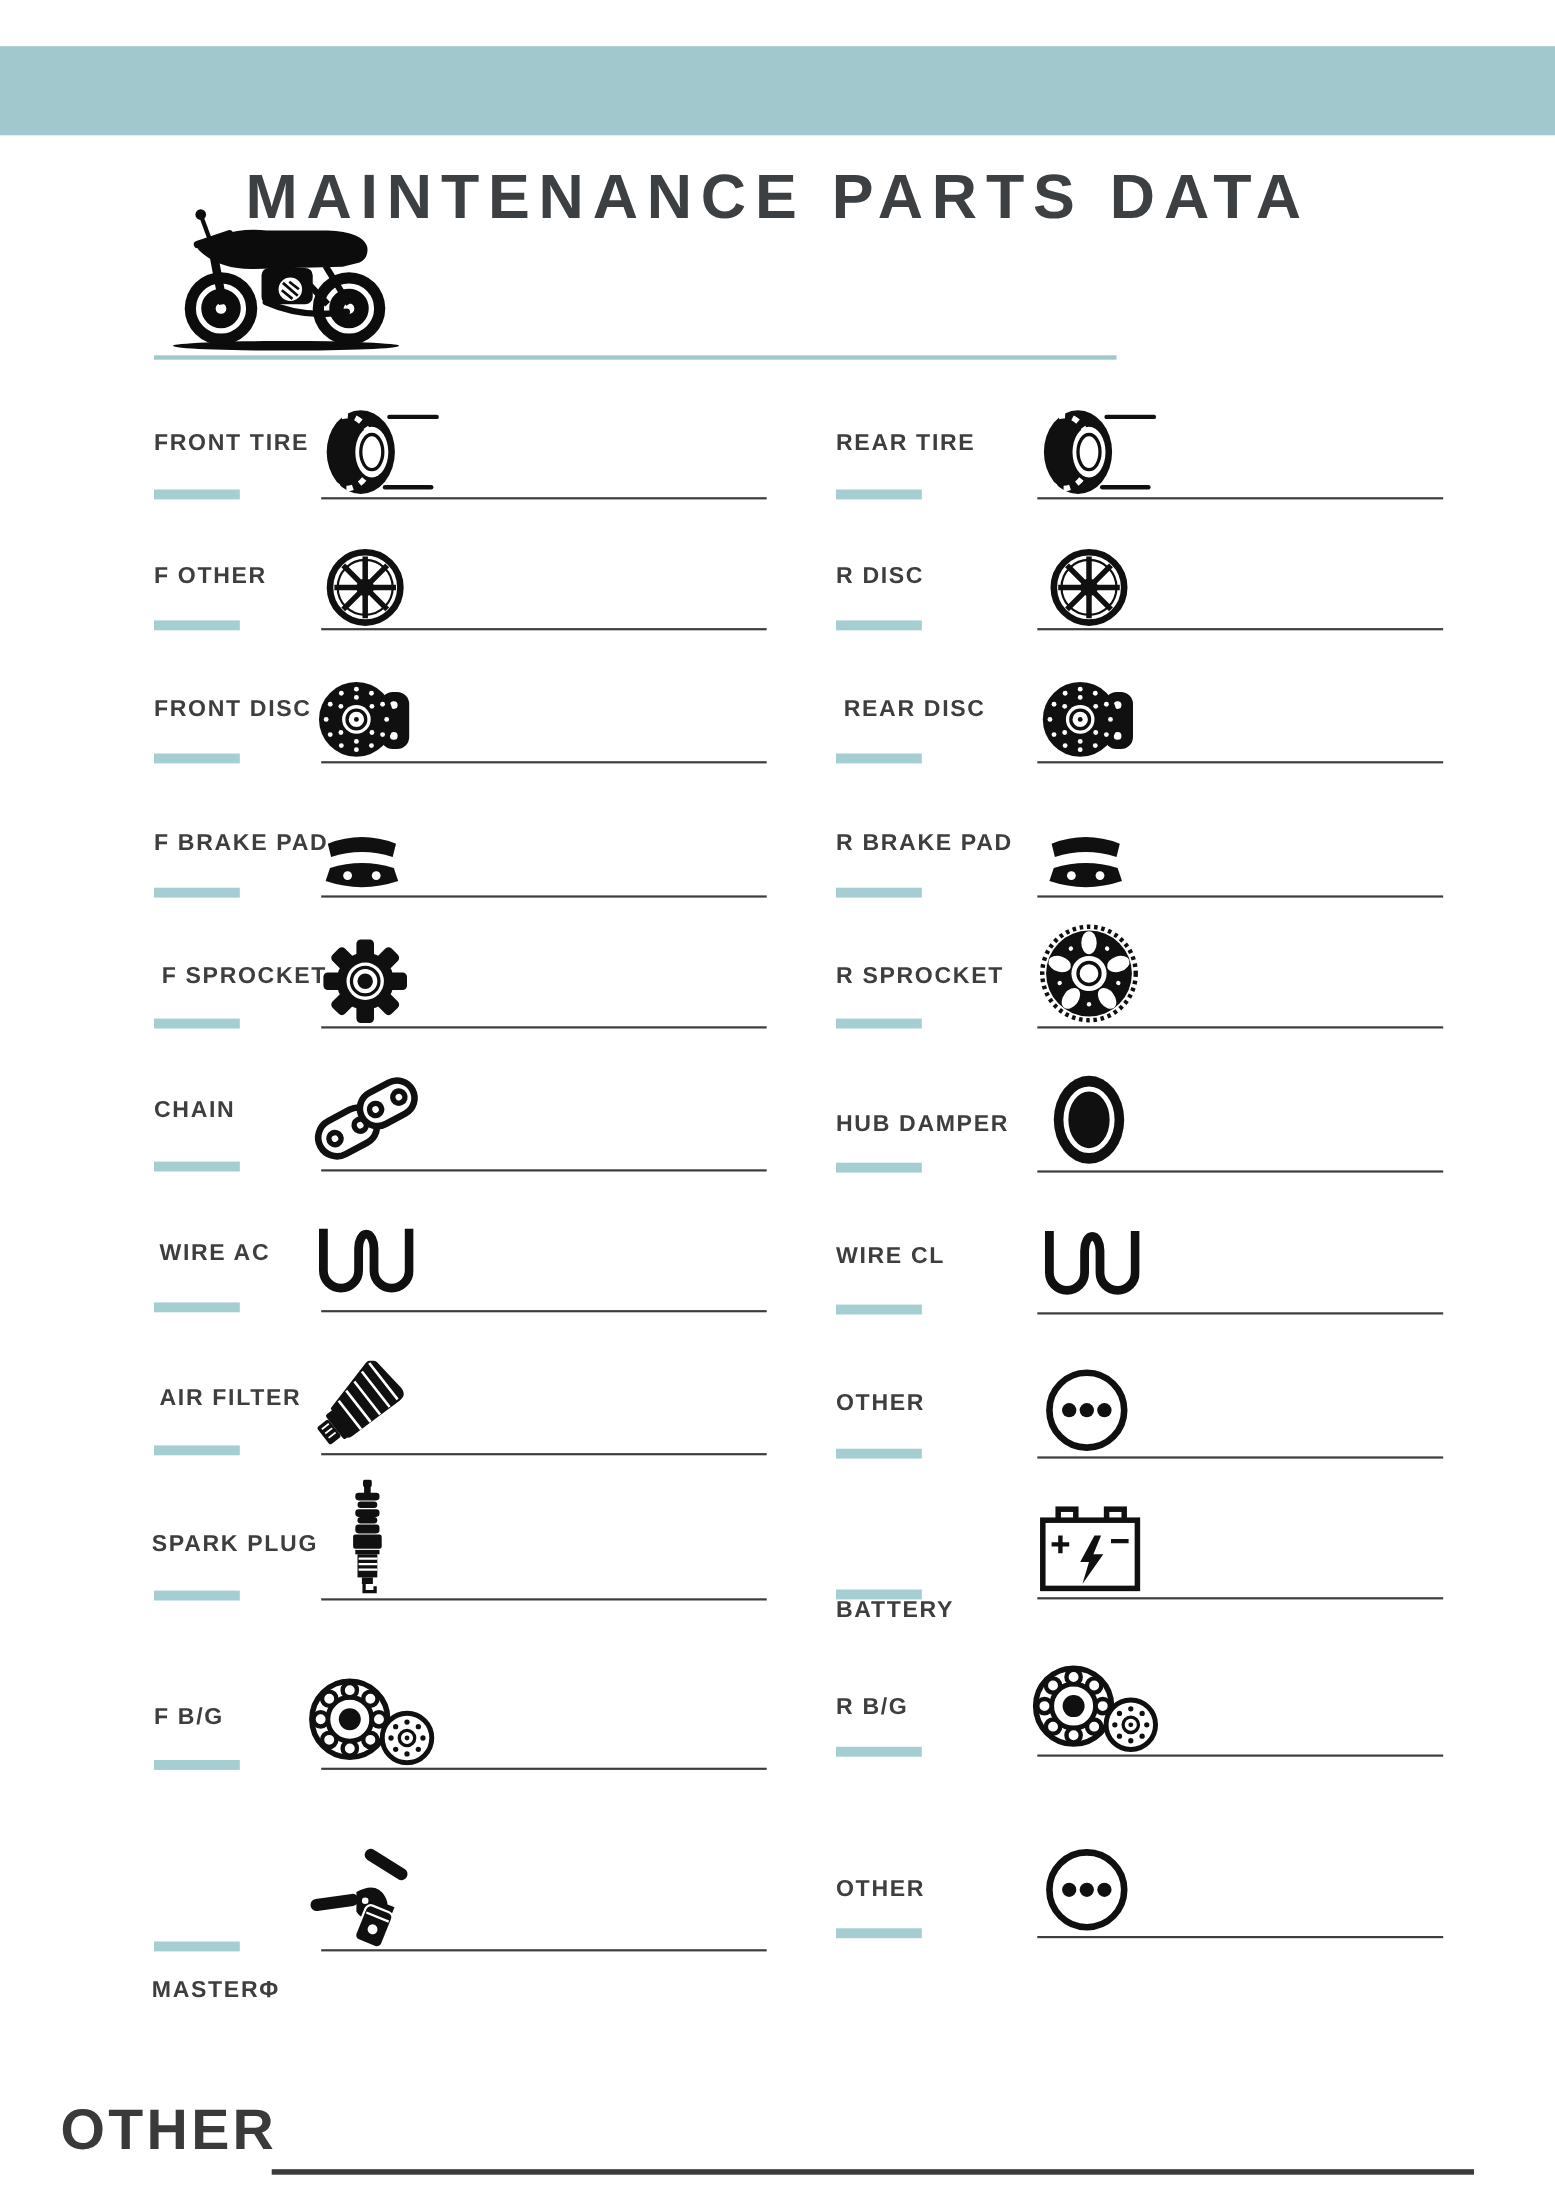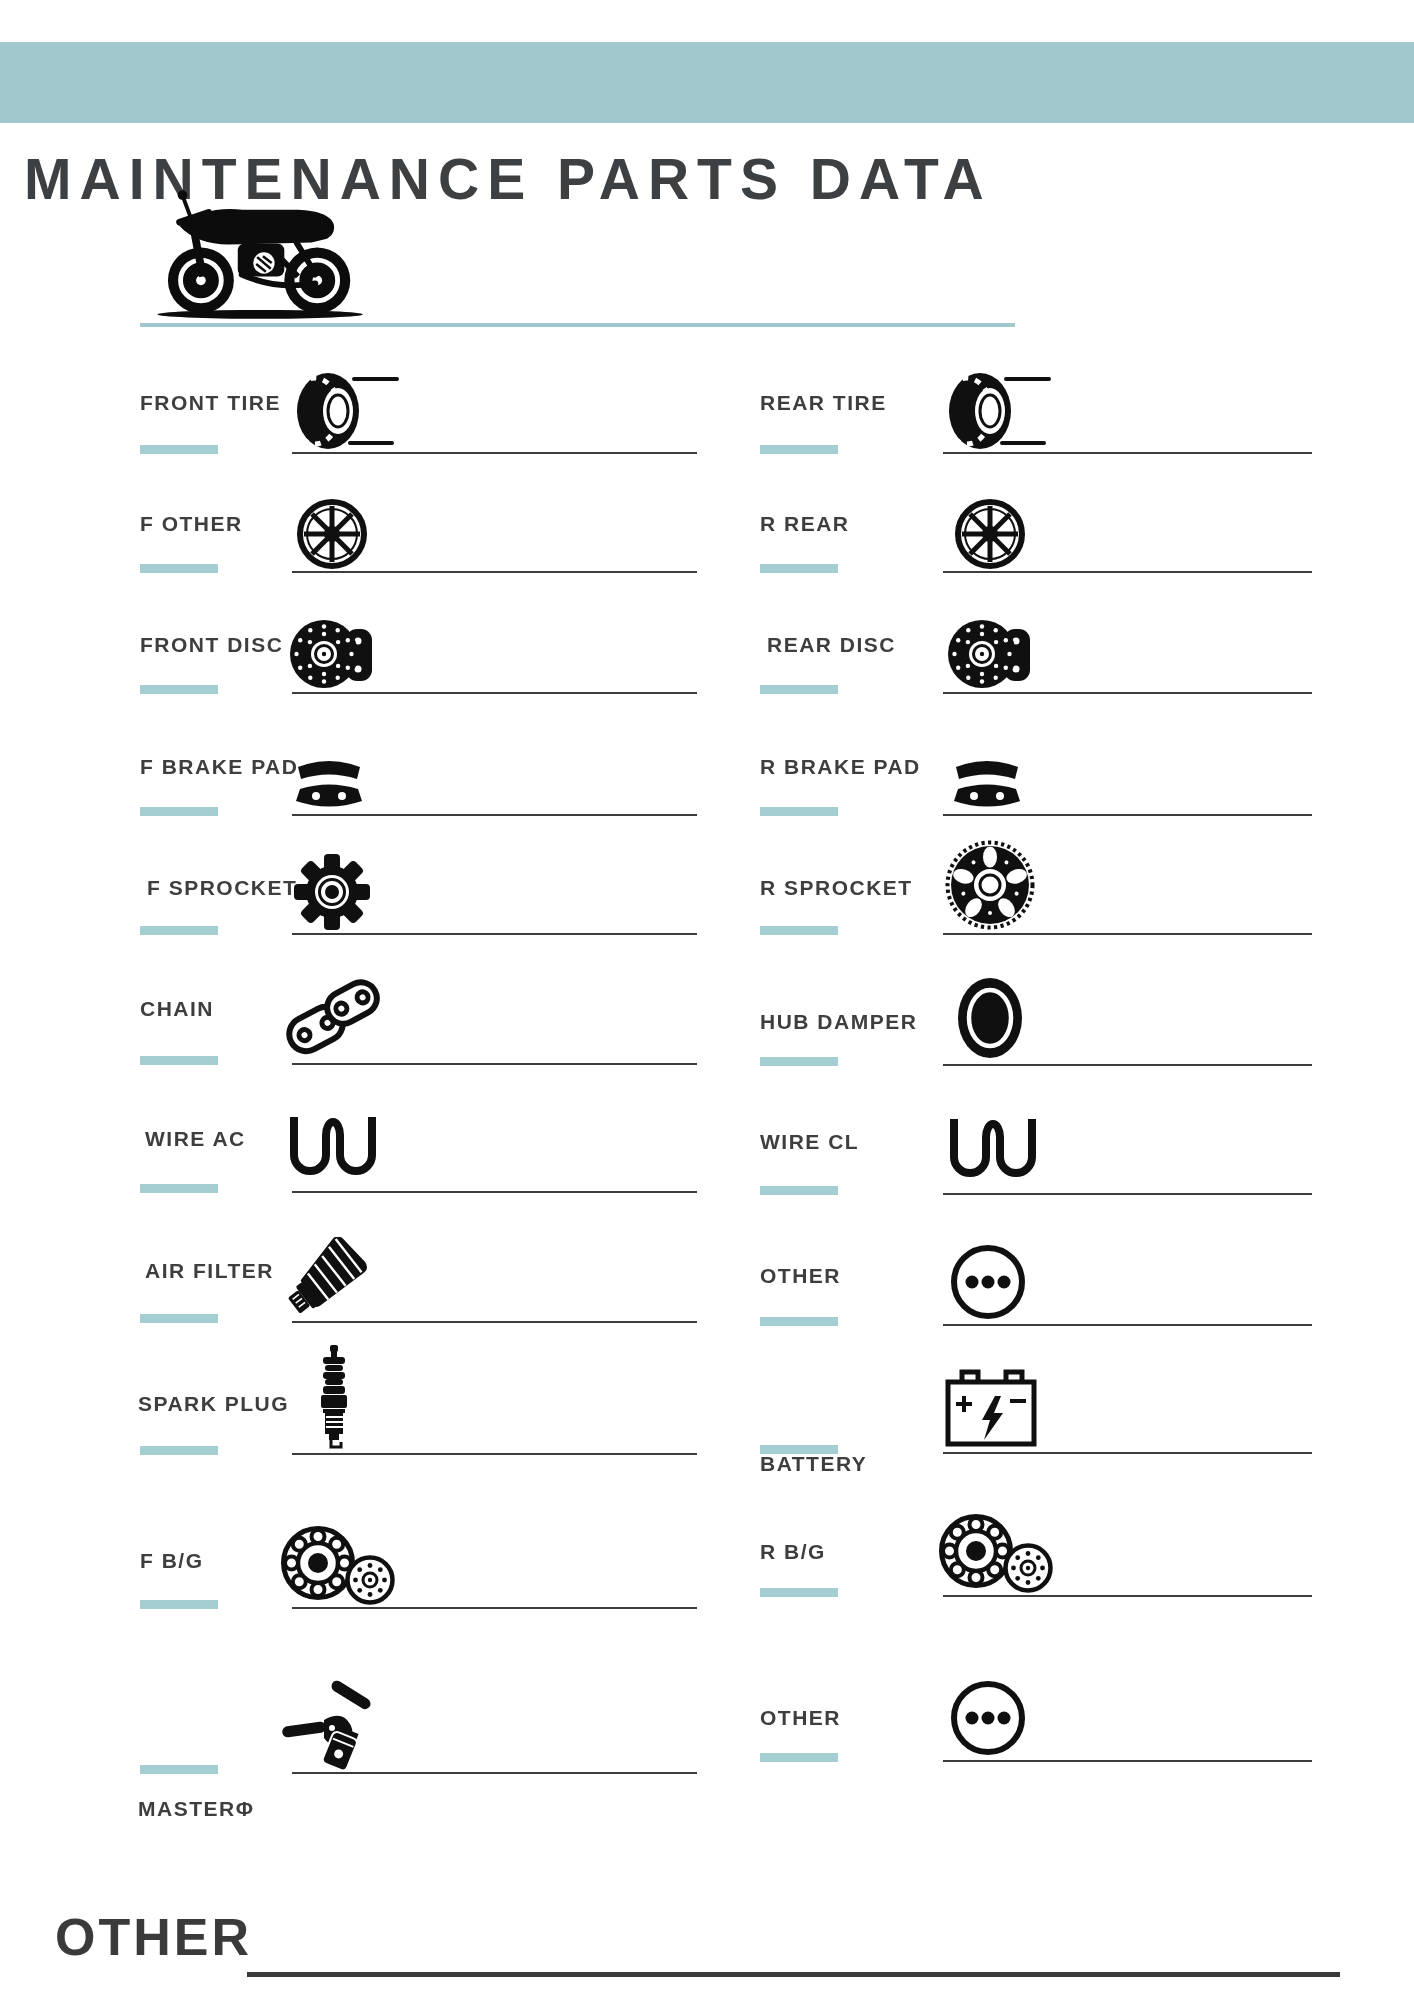--- a/index.html
+++ b/index.html
@@ -1,21 +1,21 @@
 <!DOCTYPE html>
 <html><head>
 <meta charset="utf-8">
 <style>
   html,body{margin:0;padding:0;}
   body{width:1414px;height:2000px;position:relative;background:#ffffff;
        font-family:"Liberation Sans",sans-serif;overflow:hidden;}
   .abs{position:absolute;}
   .band{left:0;top:42px;width:1414px;height:81px;}
-  .title{left:0;right:0;top:146px;font-size:57px;font-weight:800;
-         letter-spacing:8px;color:#3d4043;white-space:nowrap;margin-left:24px;}
+  .title{left:0;right:0;top:146px;text-align:center;font-size:57px;font-weight:800;
+         letter-spacing:8px;color:#3d4043;white-space:nowrap;}
   .moto{left:148px;top:166px;width:228px;height:160px;}
   .divider{left:140px;top:323px;width:875px;height:4px;}
   .lbl{font-size:21px;font-weight:bold;letter-spacing:1.5px;color:#3e3e3e;
        white-space:nowrap;line-height:26px;}
   .dash{width:78px;height:9px;}
   .wline{height:2px;background:#3d3d3d;}
   .ic{overflow:visible;}
   .footer-lbl{font-size:52px;font-weight:800;letter-spacing:3px;color:#3a3a3a;line-height:54px;}
   .footer-line{height:5px;background:#3a3a3a;}
 </style>
@@ -314,21 +314,21 @@
   </svg>
 <span class="abs wline" style="left:292px;top:1772px;width:405px"></span>
 
 <span class="abs lbl" style="left:760px;top:390px">REAR TIRE</span>
 <span class="abs dash" style="left:760px;top:445px;background:#a4ced2"></span>
 <svg class="abs ic" style="left:940px;top:370px;width:112px;height:82px">
     <use href="#i-tire"></use>
   </svg>
 <span class="abs wline" style="left:943px;top:452px;width:369px"></span>
 
-<span class="abs lbl" style="left:760px;top:511px">R REAR</span>
+<span class="abs lbl" style="left:760px;top:511px">R DISC</span>
 <span class="abs dash" style="left:760px;top:564px;background:#a4ced2"></span>
 <svg class="abs ic" style="left:954px;top:498px;width:72px;height:72px">
     <use href="#i-wheel"></use>
   </svg>
 <span class="abs wline" style="left:943px;top:571px;width:369px"></span>
 
 <span class="abs lbl" style="left:767px;top:632px">REAR DISC</span>
 <span class="abs dash" style="left:760px;top:685px;background:#a4ced2"></span>
 <svg class="abs ic" style="left:946px;top:617px;width:88px;height:74px">
     <use href="#i-disc"></use>

